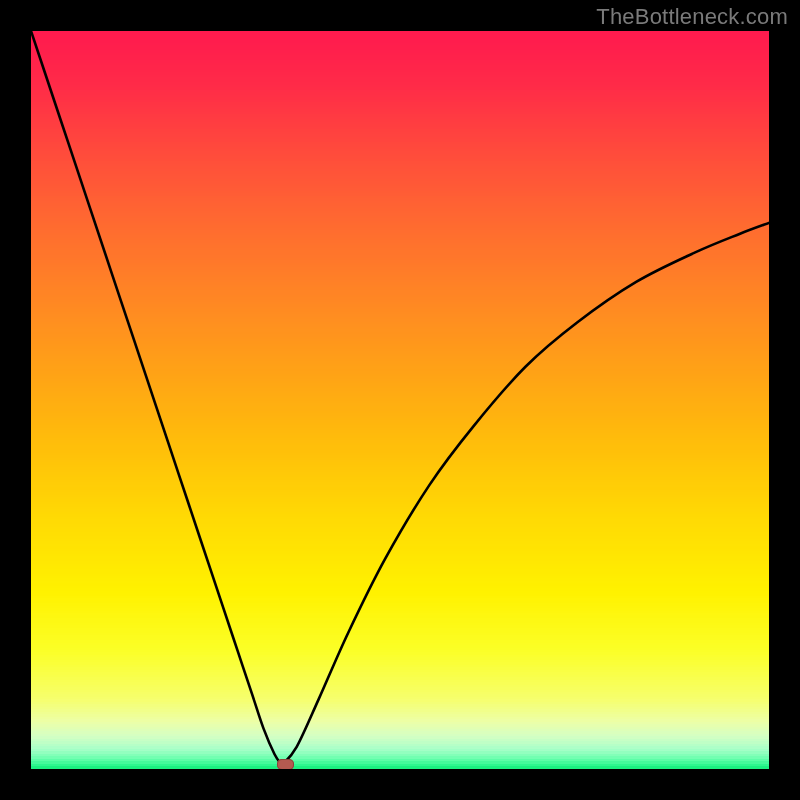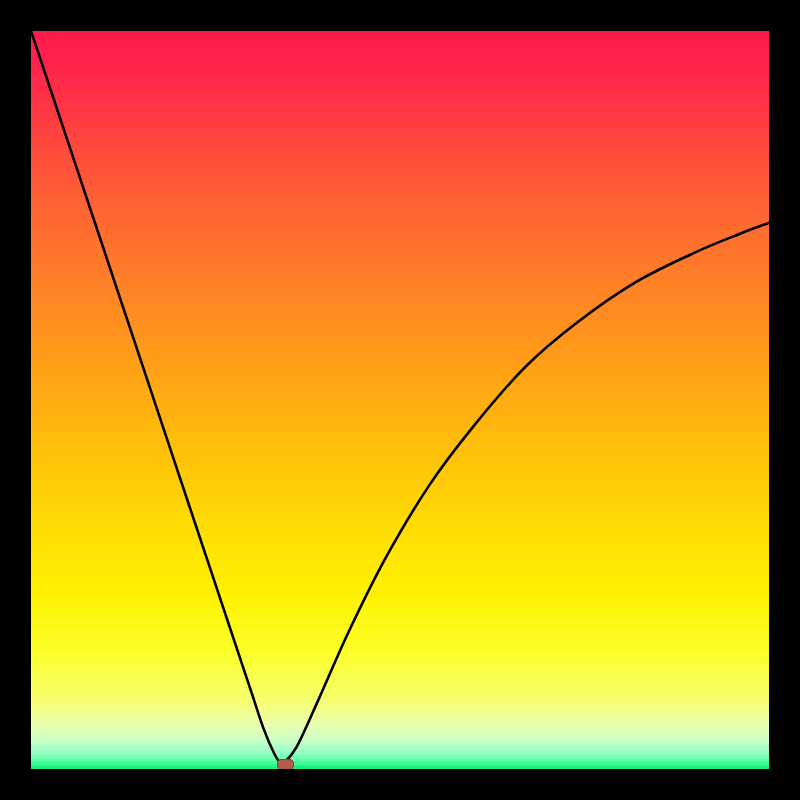--- a/index.html
+++ b/index.html
@@ -360,13 +360,14 @@
         <div class="strip" style="top: 732.564px; height: 3.66px; background: rgb(46, 247, 143);"></div>
         <div class="strip" style="top: 735.032px; height: 3.66px; background: rgb(28, 240, 129);"></div>
         <div class="strip" style="top: 737.5px; height: 3.66px; background: rgb(10, 232, 116);"></div>
       </div>
     <svg class="curve" id="curve" width="738" height="738" viewBox="0 0 738 738">
         <path d="M 0 0 C 2.46 7.380000000000006 8.61 25.830000000000034 14.76 44.28000000000004 C 20.91 62.73000000000004 29.52 88.56000000000002 36.9 110.70000000000002 C 44.28 132.84 51.66 154.98000000000002 59.04 177.12 C 66.42 199.26 73.80000000000001 221.39999999999995 81.18 243.53999999999996 C 88.56 265.67999999999995 95.94000000000001 287.82000000000005 103.32000000000001 309.96000000000004 C 110.7 332.1 118.08000000000001 354.24 125.46000000000001 376.38 C 132.84 398.52 140.22 420.66 147.6 442.8 C 154.98 464.94 162.36 487.08 169.74 509.21999999999997 C 177.12 531.36 185.73 557.1899999999999 191.88 575.64 C 198.03 594.09 201.72000000000003 605.16 206.64000000000001 619.92 C 211.56 634.68 217.095 651.2850000000001 221.4 664.2 C 225.705 677.115 228.78 687.5699999999999 232.47 697.41 C 236.16 707.25 240.46500000000003 717.09 243.54000000000002 723.24 C 246.615 729.39 249.69000000000003 732.4649999999999 250.92000000000002 734.31" fill="none" stroke="#000000" stroke-width="2.6" stroke-linecap="round"></path>
         <path d="M 250.92000000000002 734.31 C 253.38000000000002 731.2349999999999 259.53000000000003 726.9300000000001 265.68 715.86 C 271.83 704.79 279.21 686.955 287.82 667.89 C 296.43 648.8249999999999 306.27 624.8399999999999 317.34 601.4699999999999 C 328.40999999999997 578.0999999999999 340.71 552.2700000000001 354.24 527.6700000000001 C 367.77000000000004 503.0700000000001 383.76000000000005 476.01000000000005 398.52000000000004 453.87 C 413.28000000000003 431.72999999999996 426.81 414.50999999999993 442.8 394.8299999999999 C 458.79 375.1499999999999 477.24 353.00999999999993 494.46000000000004 335.78999999999996 C 511.68000000000006 318.57 527.6700000000001 305.655 546.12 291.51 C 564.5699999999999 277.365 585.48 262.60499999999996 605.16 250.92 C 624.8399999999999 239.23499999999999 646.98 229.39500000000004 664.2 221.40000000000003 C 681.4200000000001 213.40500000000003 696.1800000000001 207.87000000000003 708.48 202.95000000000002 C 720.78 198.03 733.08 193.725 738 191.88" fill="none" stroke="#000000" stroke-width="2.6" stroke-linecap="round"></path>
       </svg>
     <div class="marker" id="marker" style="left: 245.754px; top: 727.668px; width: 17.712px; height: 11.808px; background: rgb(180, 90, 80); box-shadow: rgb(138, 66, 59) 0px 0px 0px 1px inset;"></div>
   </div>
+  <div class="watermark">TheBottleneck.com</div>
 </div>
 
 </body></html>

